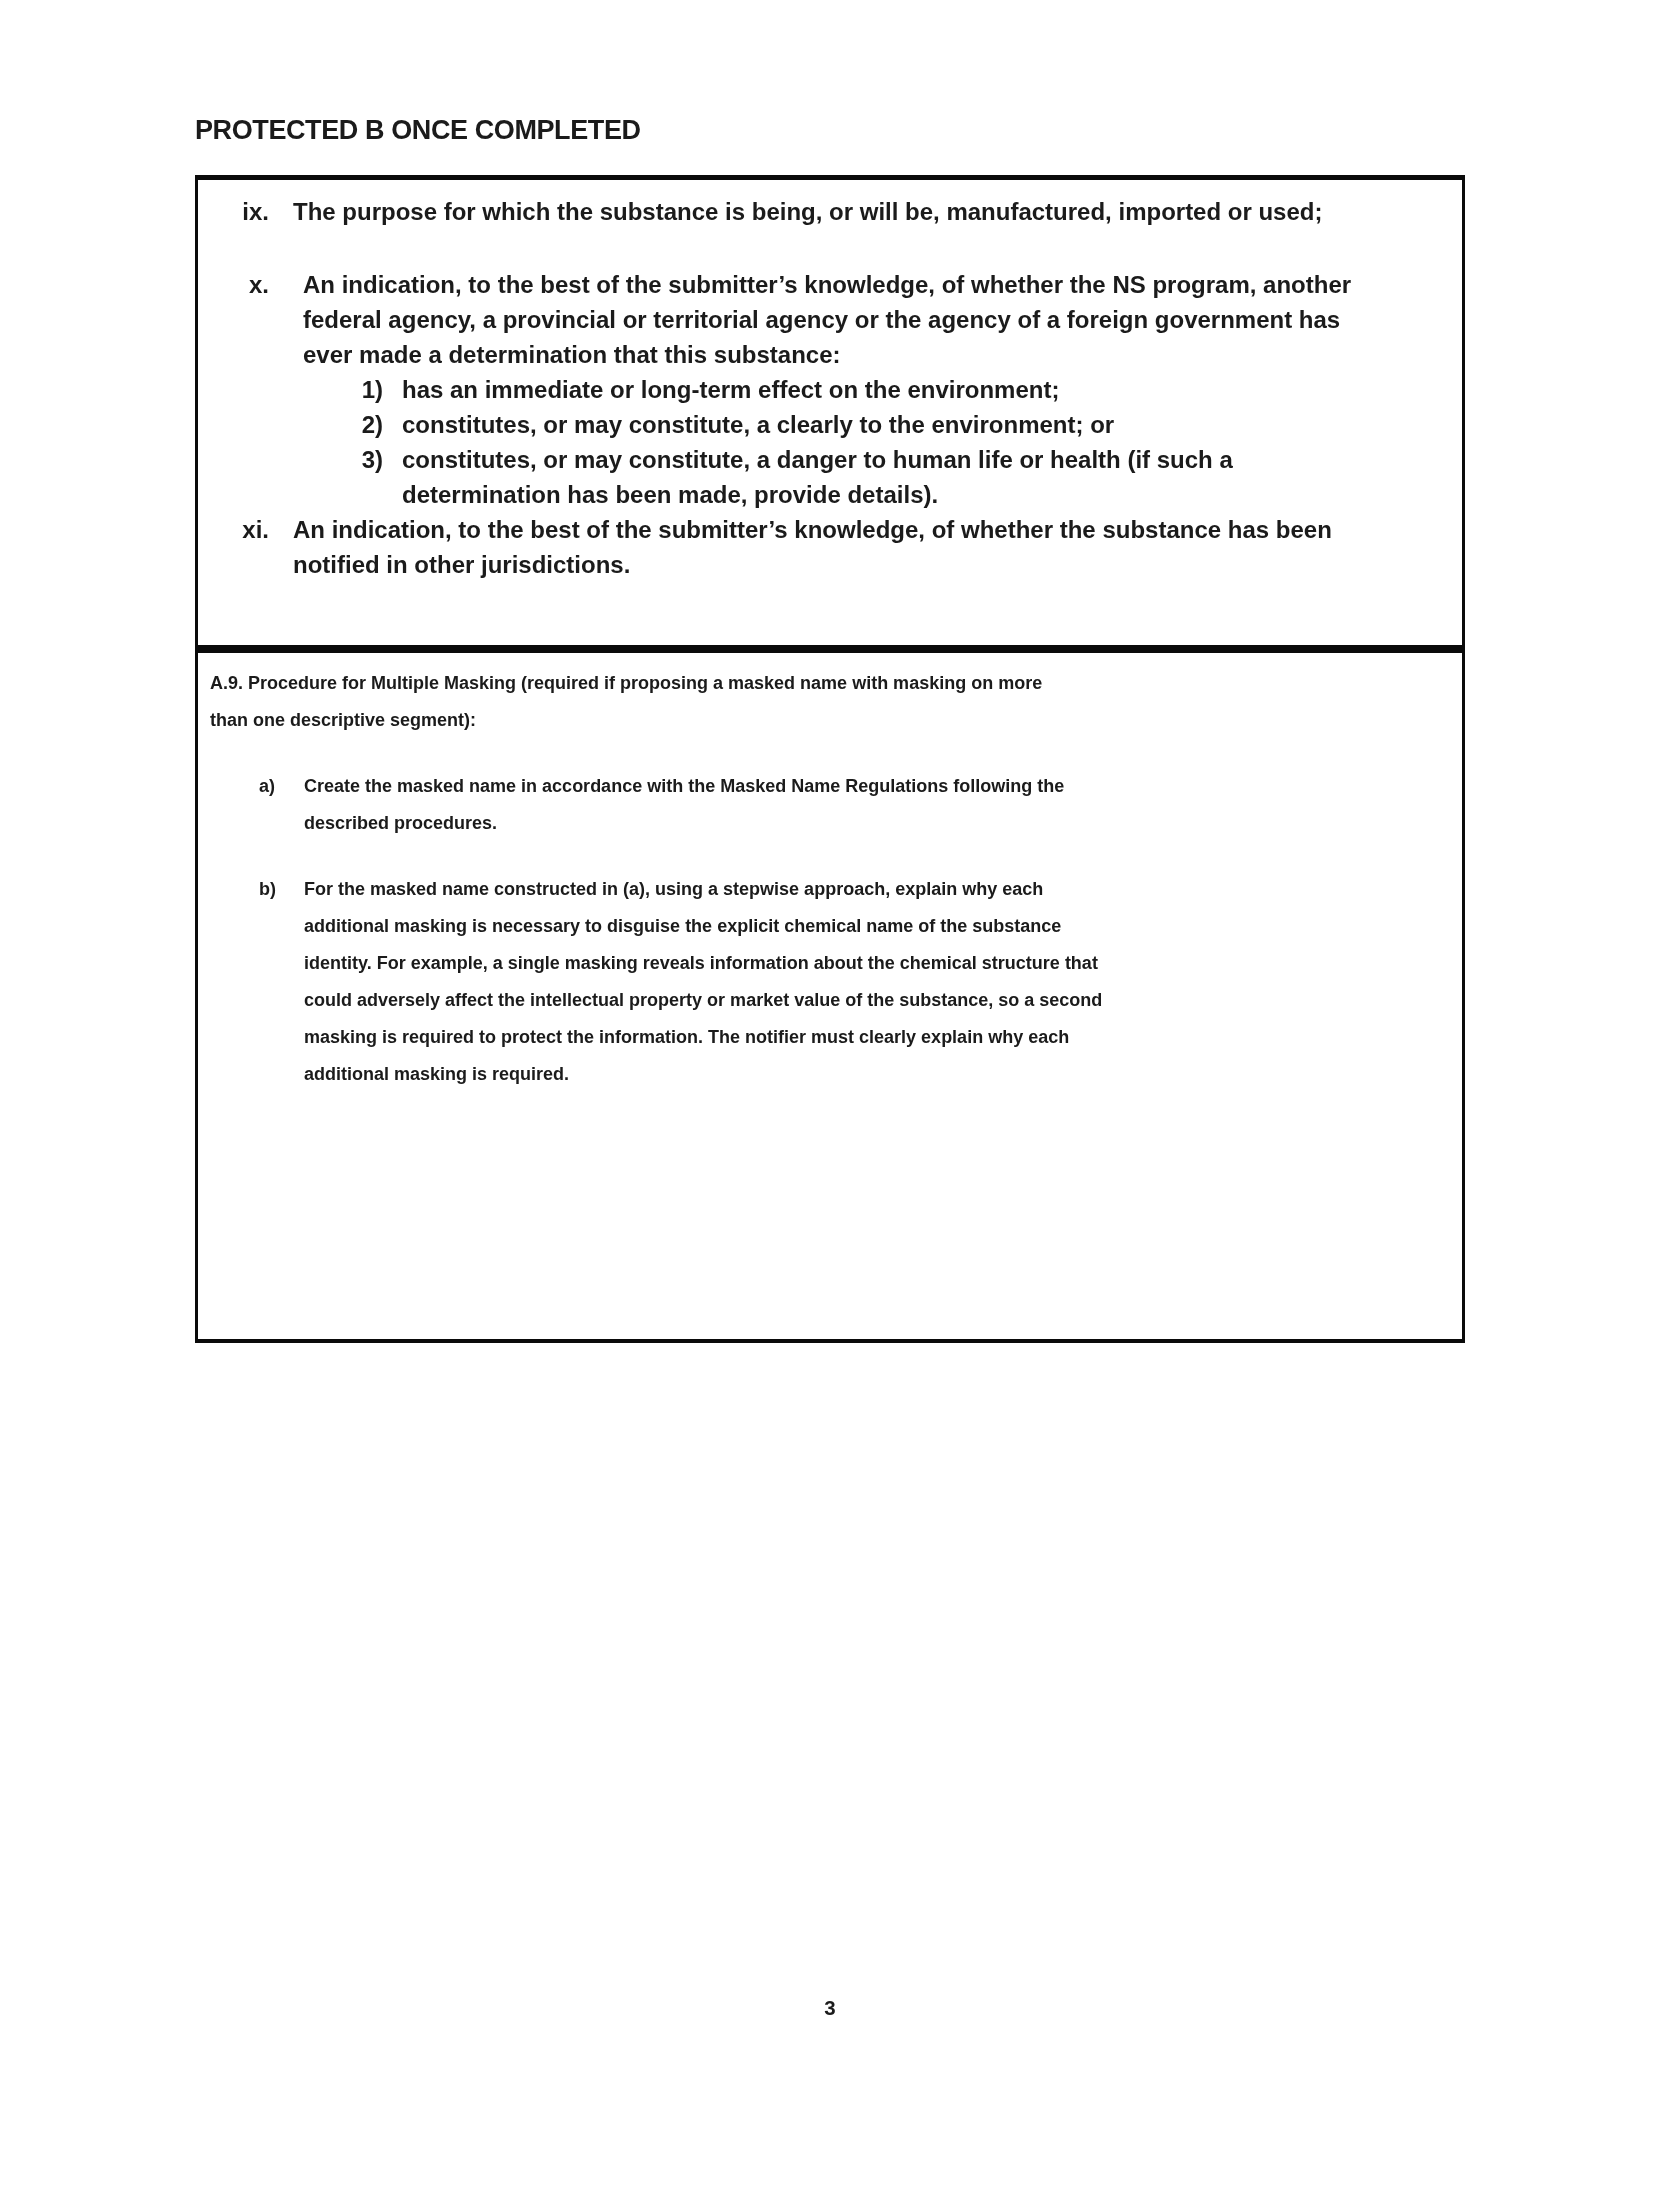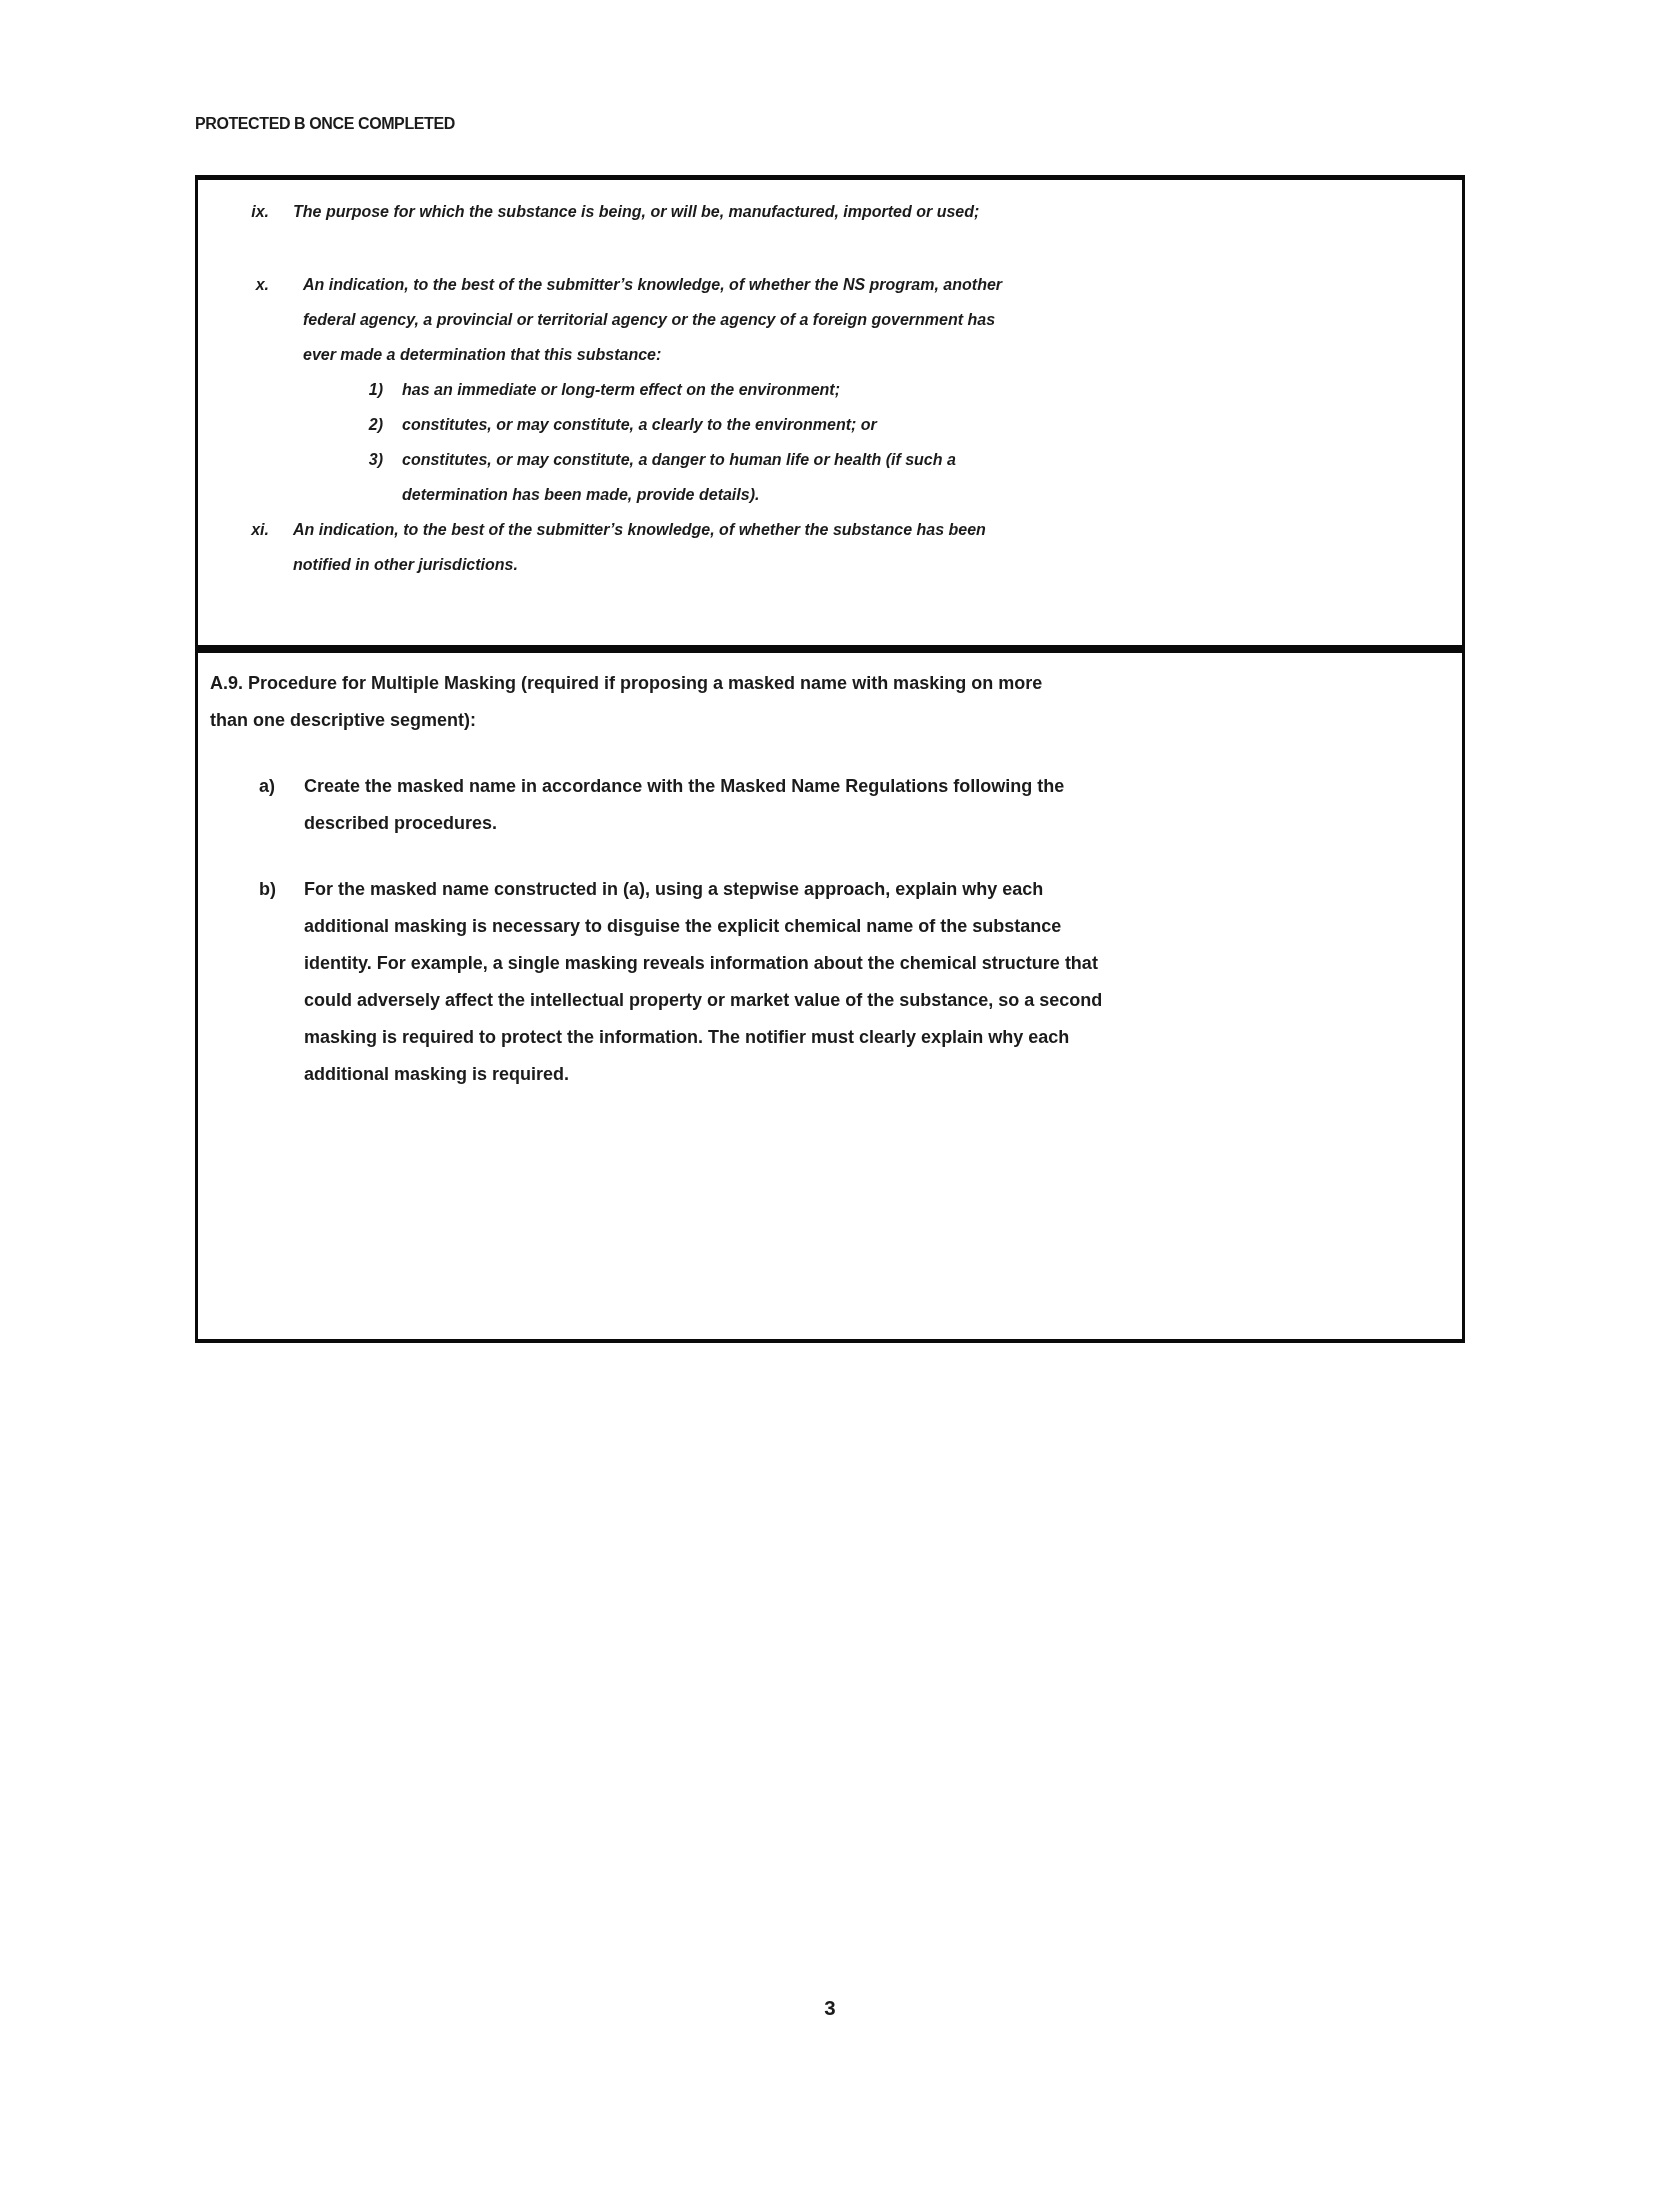--- a/index.html
+++ b/index.html
@@ -14,43 +14,42 @@
     font-family: "Liberation Sans", sans-serif;
     font-weight: 700;
     color: #1b1b1b;
     -webkit-font-smoothing: antialiased;
   }
 
   .classification {
     position: absolute;
     left: 195px;
     top: 115px;
-    font-size: 16px;
+    font-size: 27px;
     letter-spacing: -0.4px;
     white-space: pre;
   }
 
   .box {
     position: absolute;
     left: 195px;
     width: 1270px;
     box-sizing: border-box;
     border: 3.4px solid #0a0a0a;
     background: #ffffff;
     overflow: hidden;
   }
 
   #box1 {
     top: 175px;
     height: 473px;
     border-top-width: 5.1px;
     padding: 13.7px 26px 6.8px 26px;
-    font-size: 16px;
+    font-size: 24px;
     line-height: 35px;
-    font-style: italic;
   }
 
   #box2 {
     top: 648px;
     height: 695px;
     border-top-width: 5.1px;
     border-bottom-width: 4.3px;
     padding: 12px 15.4px 5.1px 12px;
     font-size: 18px;
     line-height: 37px;

